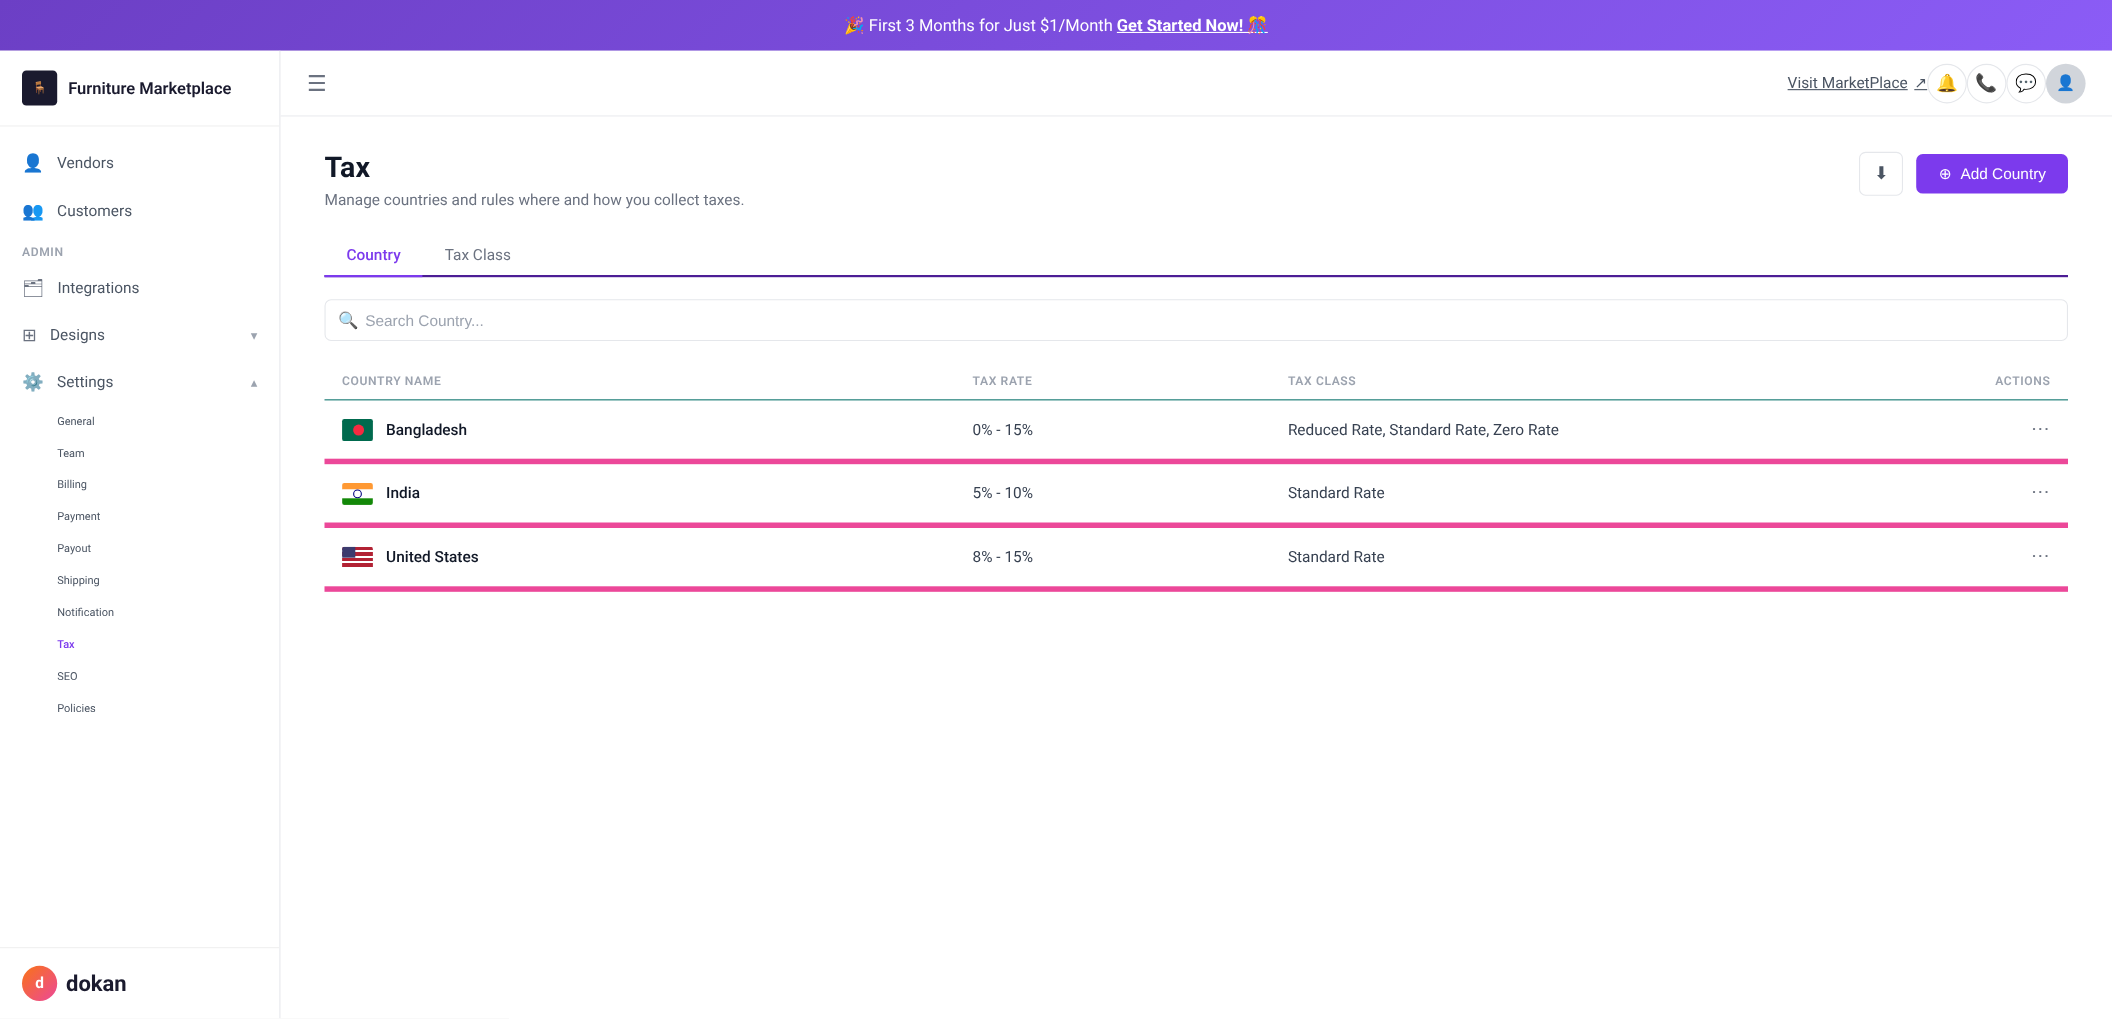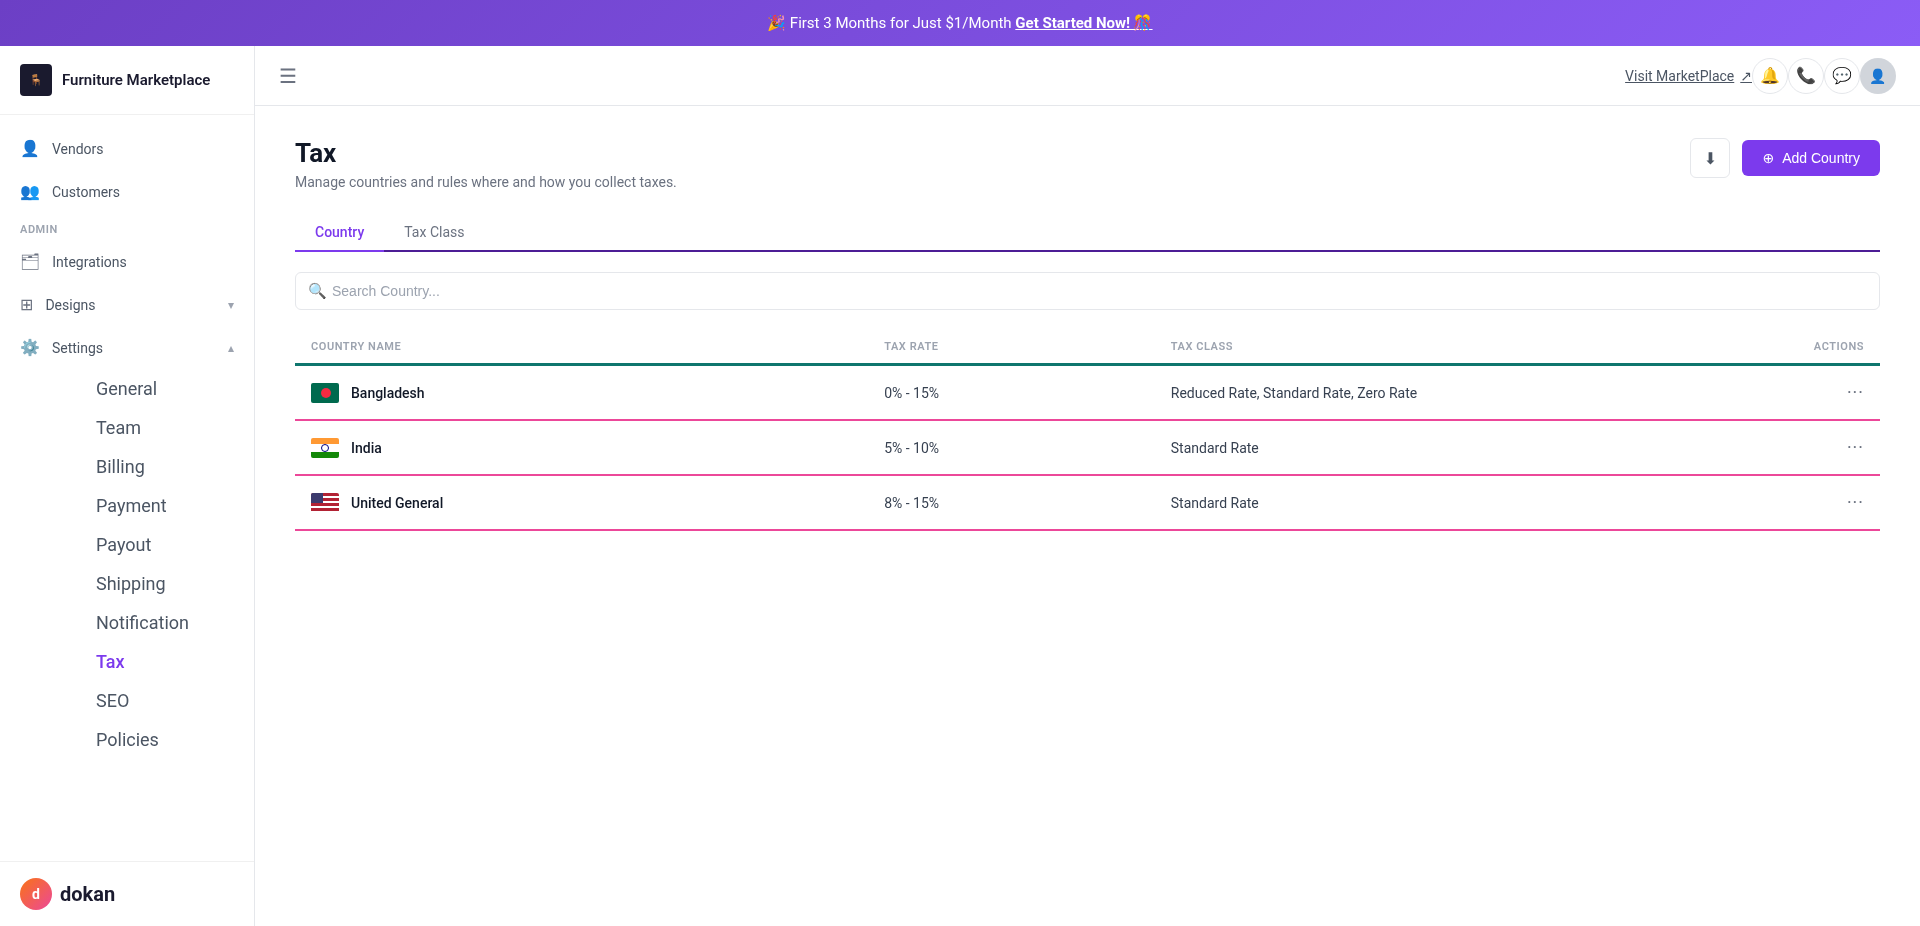--- a/index.html
+++ b/index.html
@@ -68,24 +68,23 @@
       letter-spacing: 0.05em;
       text-transform: uppercase;
     }
 
     .nav-item.with-arrow { justify-content: space-between; }
     .nav-item.with-arrow .left { display: flex; align-items: center; gap: 12px; }
     .nav-arrow { font-size: 12px; color: #9ca3af; }
 
     .sub-nav-item {
       padding: 9px 20px 9px 52px;
-      font-size: 18px;
+      font-size: 10px;
       color: #4b5563;
       cursor: pointer;
-      margin-left: 44px;
     }
     .sub-nav-item.active { color: #7c3aed; font-weight: 500; }
 
     .sidebar-footer {
       padding: 16px 20px;
       border-top: 1px solid #f0f0f0;
       display: flex;
       align-items: center;
       gap: 8px;
     }
@@ -202,29 +201,29 @@
     
     .table-header {
       display: grid;
       grid-template-columns: 2fr 1fr 2fr 120px;
       padding: 10px 16px;
       font-size: 11px;
       font-weight: 600;
       color: #9ca3af;
       letter-spacing: 0.05em;
       text-transform: uppercase;
-      border-bottom: 3px solid #0f766e;
+      border-bottom: 1px solid #0f766e;
     }
 
     .table-row {
       display: grid;
       grid-template-columns: 2fr 1fr 2fr 120px;
       padding: 16px 16px;
       align-items: center;
-      border-bottom: 2px solid #ec4899;
+      border-bottom: 5px solid #ec4899;
     }
 
     .country-cell { display: flex; align-items: center; gap: 12px; font-size: 14px; color: #111827; font-weight: 500; }
     .flag { width: 28px; height: 20px; border-radius: 2px; overflow: hidden; display: inline-block; flex-shrink: 0; }
     .tax-rate-cell { font-size: 14px; color: #374151; }
     .tax-class-cell { font-size: 14px; color: #374151; }
     .actions-cell { display: flex; align-items: center; justify-content: flex-end; }
     .actions-menu { font-size: 18px; color: #6b7280; cursor: pointer; letter-spacing: 1px; }
 
     
@@ -407,21 +406,21 @@
         <div class="tax-rate-cell">5% - 10%</div>
         <div class="tax-class-cell">Standard Rate</div>
         <div class="actions-cell">
           <span class="actions-menu">···</span>
         </div>
       </div>
 
       <div class="table-row">
         <div class="country-cell">
           <div class="flag flag-us"></div>
-          <span>United General</span>
+          <span>United States</span>
         </div>
         <div class="tax-rate-cell">8% - 15%</div>
         <div class="tax-class-cell">Standard Rate</div>
         <div class="actions-cell">
           <span class="actions-menu">···</span>
         </div>
       </div>
 
     </main>
   </div>

